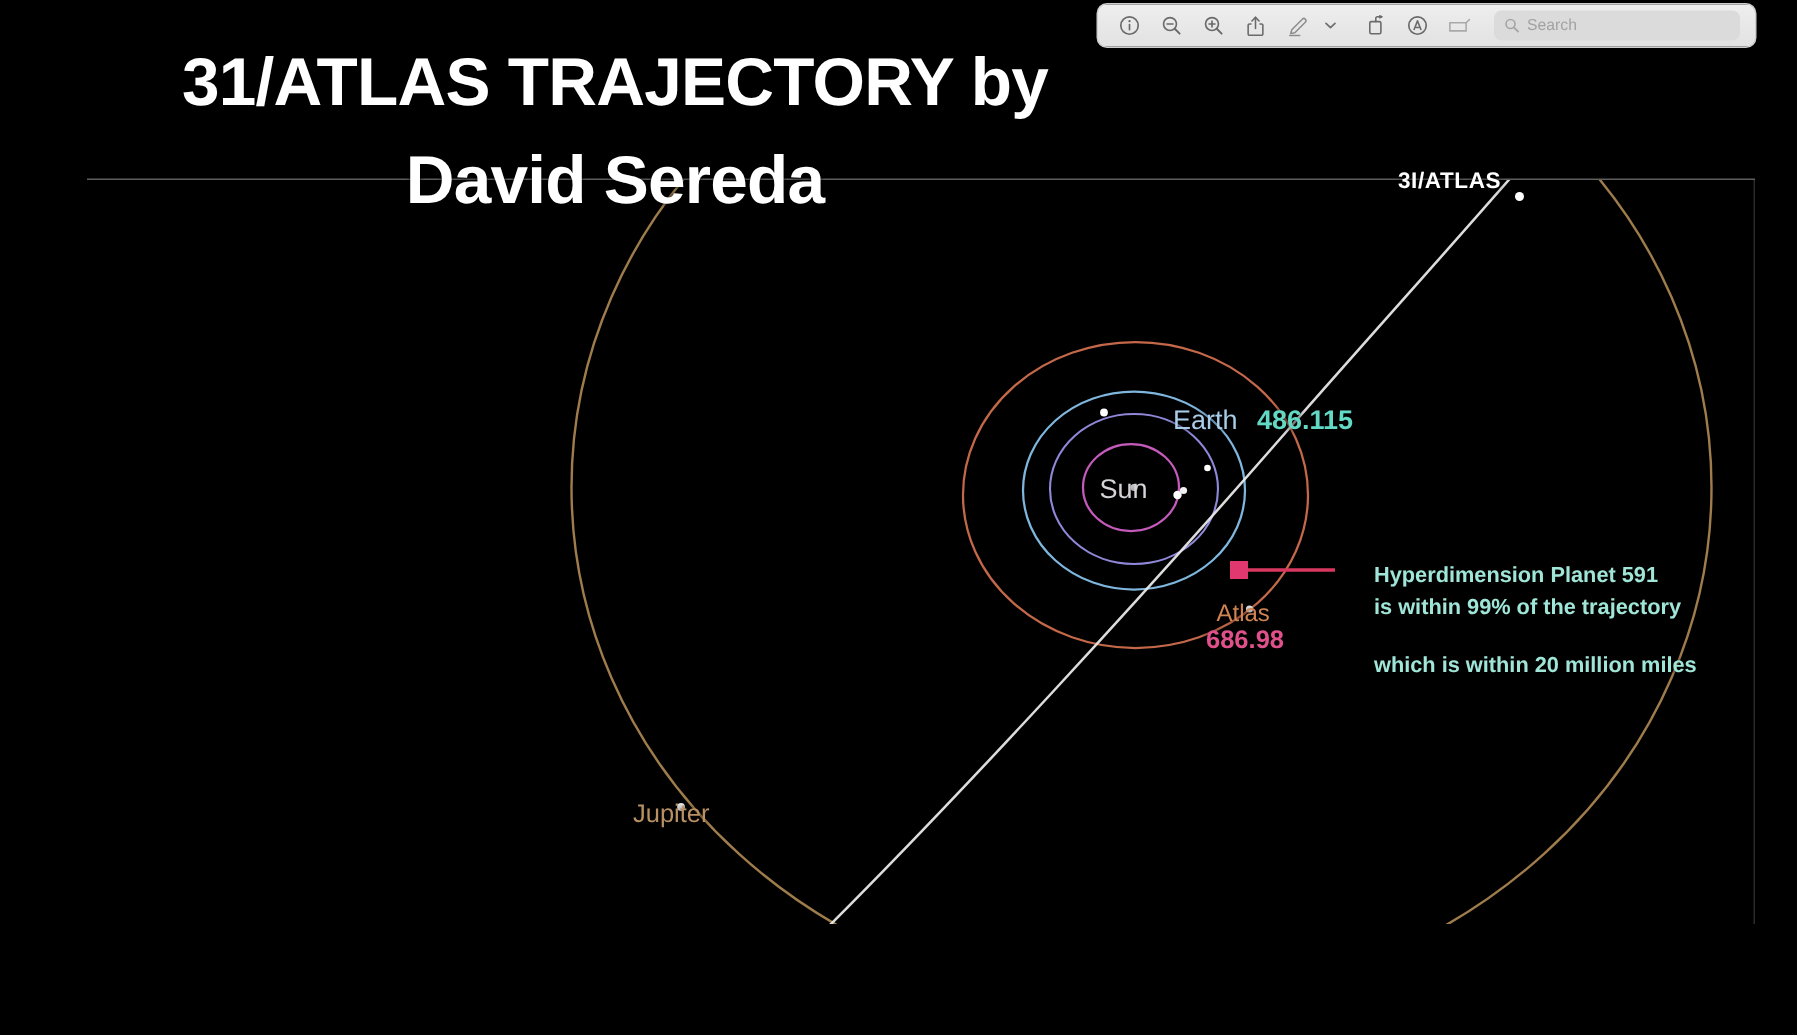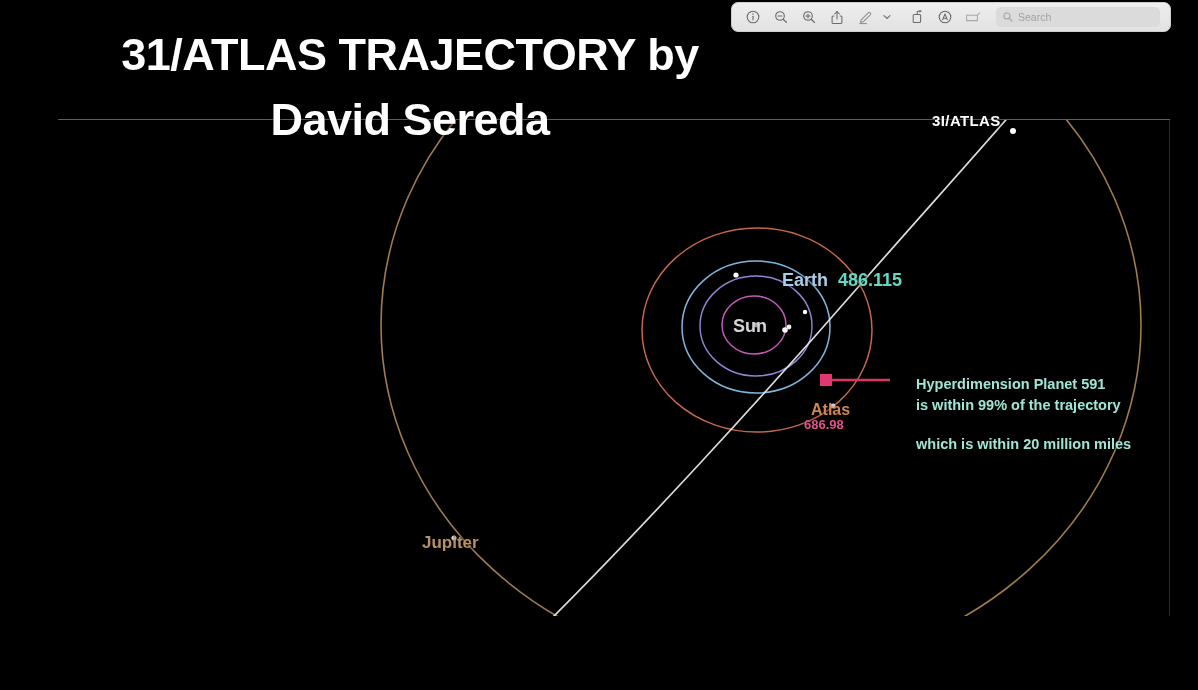--- a/index.html
+++ b/index.html
@@ -64,28 +64,28 @@
   #tb-search{
     flex:1; height:20px; margin-left:8px; margin-right:2px;
     background:#dcdbdb; border-radius:5px;
     display:flex; align-items:center; padding:0 7px; gap:5px;
     color:#9a9a9a; font-size:10.5px;
   }
   #tb-search-placeholder{ color:#a2a2a2; font-size:10.5px; }
 
   
   .fig-label{ position:absolute; z-index:30; white-space:nowrap;
-    text-shadow:0 0 4px rgba(0,0,0,.85);font-weight:bold; }
+    text-shadow:0 0 4px rgba(0,0,0,.85); }
 
   #label-sun{ left:733px; top:316px; color:#d6d3d8; font-size:18px; }
   #label-earth{ left:782px; top:270px; color:#a9cde8; font-size:18px; }
   #label-earth-period{ left:838px; top:270px; color:#62d9c4; font-size:18px;
       font-weight:bold; }
   #label-mars{ left:811px; top:401px; color:#d08452; font-size:16px; }
-  #label-mars-period{ left:804px; top:417px; color:#e0518c; font-size:13px;
+  #label-mars-period{ left:804px; top:417px; color:#e0518c; font-size:17px;
       font-weight:bold; }
   #label-jupiter{ left:422px; top:533px; color:#b89063; font-size:17px; }
   #label-atlas{ left:932px; top:112px; color:#ffffff; font-size:15px;
       font-weight:bold; letter-spacing:.4px; }
 
   
   #annotation-block{
     position:absolute; left:916px; top:374px; z-index:35; width:250px;
   }
   .ann-line{

